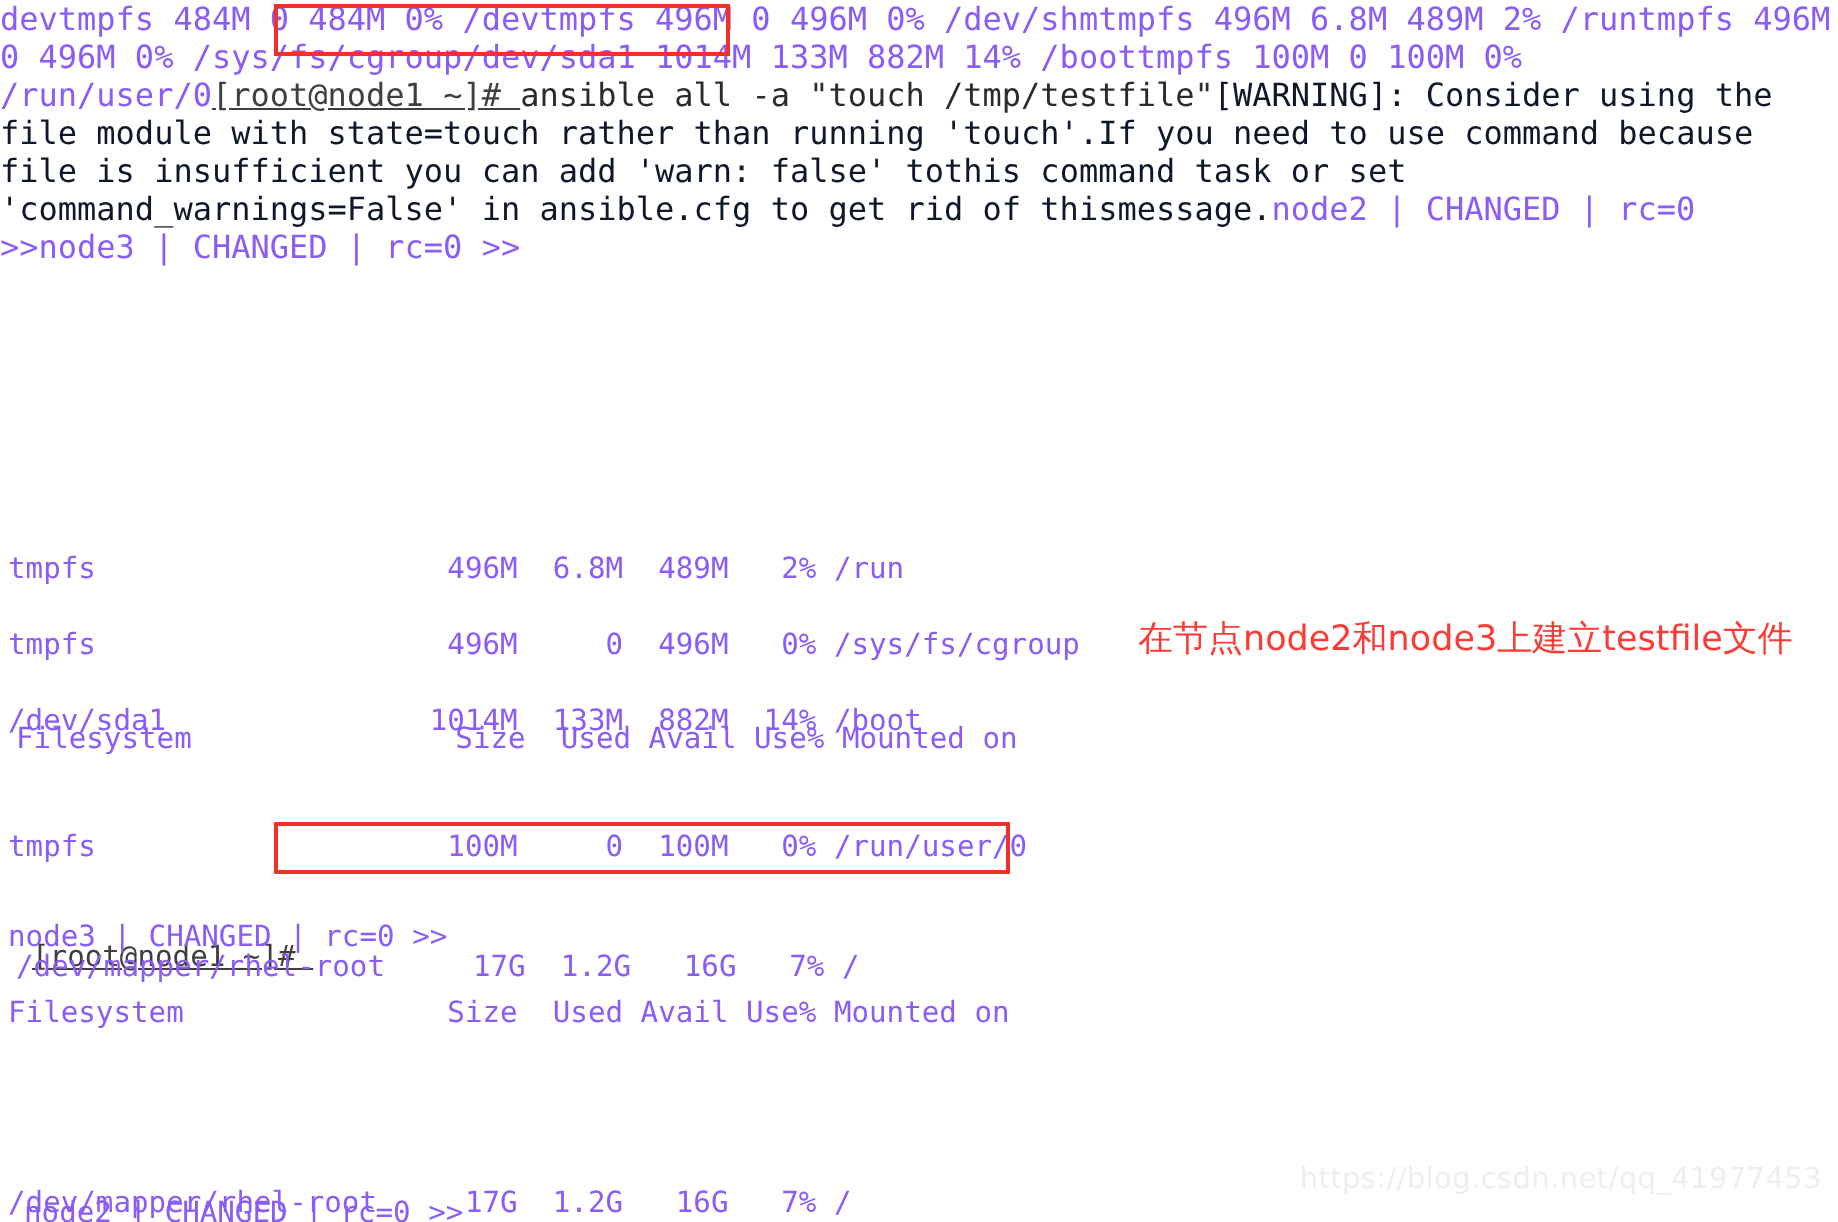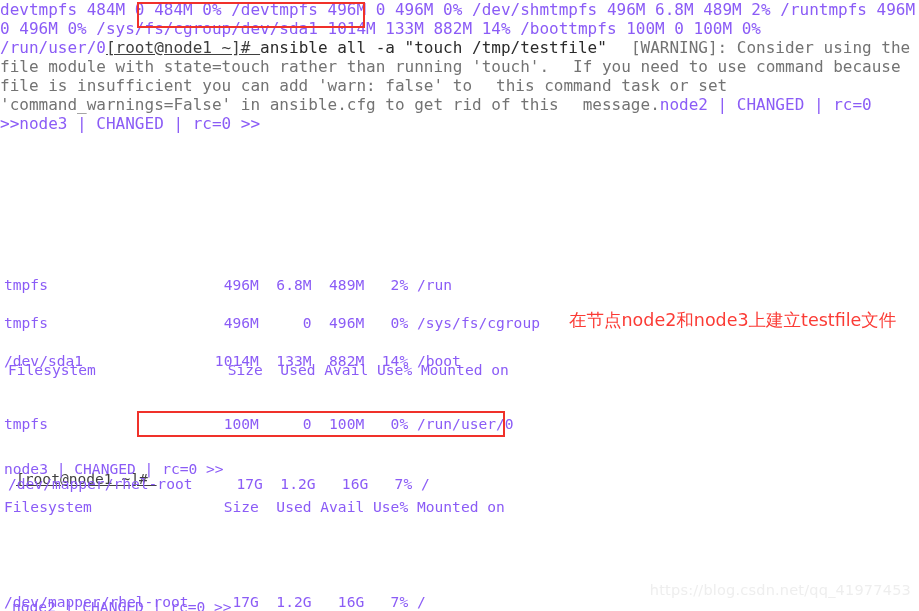--- a/index.html
+++ b/index.html
@@ -30,21 +30,21 @@
     white-space: pre;
     font-family: "DejaVu Sans Mono", "Liberation Mono", monospace;
     font-size: 14.6px;
     line-height: 19.6px;
     letter-spacing: 0px;
   }
 
   .c-prompt   { color: #3f3f3f; text-decoration: underline; }
   .c-cmd      { color: #2b2b2b; }
   .c-yellow   { color: #8b5cf6; }
-  .c-warn     { color: #737373; margin-left: 24px; }
+  .c-warn     { color: #0f172a; }
 
   .redbox {
     position: absolute;
     border: 2px solid #f0312a;
     box-sizing: border-box;
     background: transparent;
     pointer-events: none;
   }
 
   #annotation {

